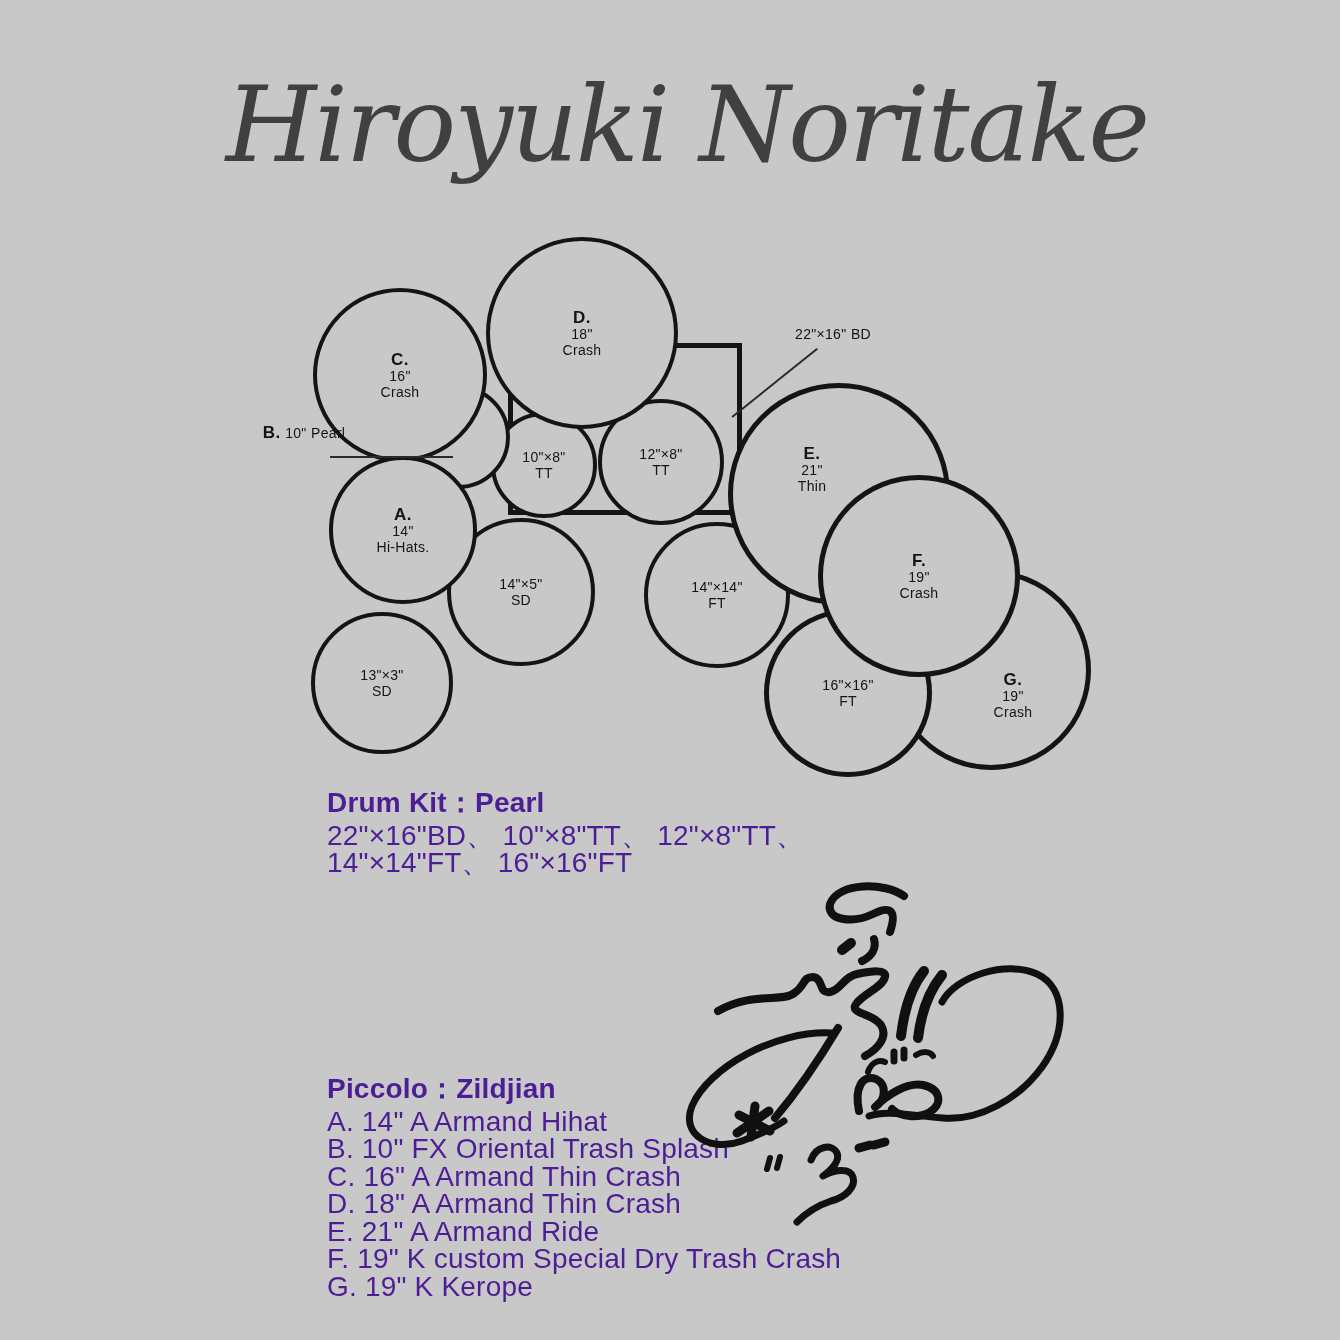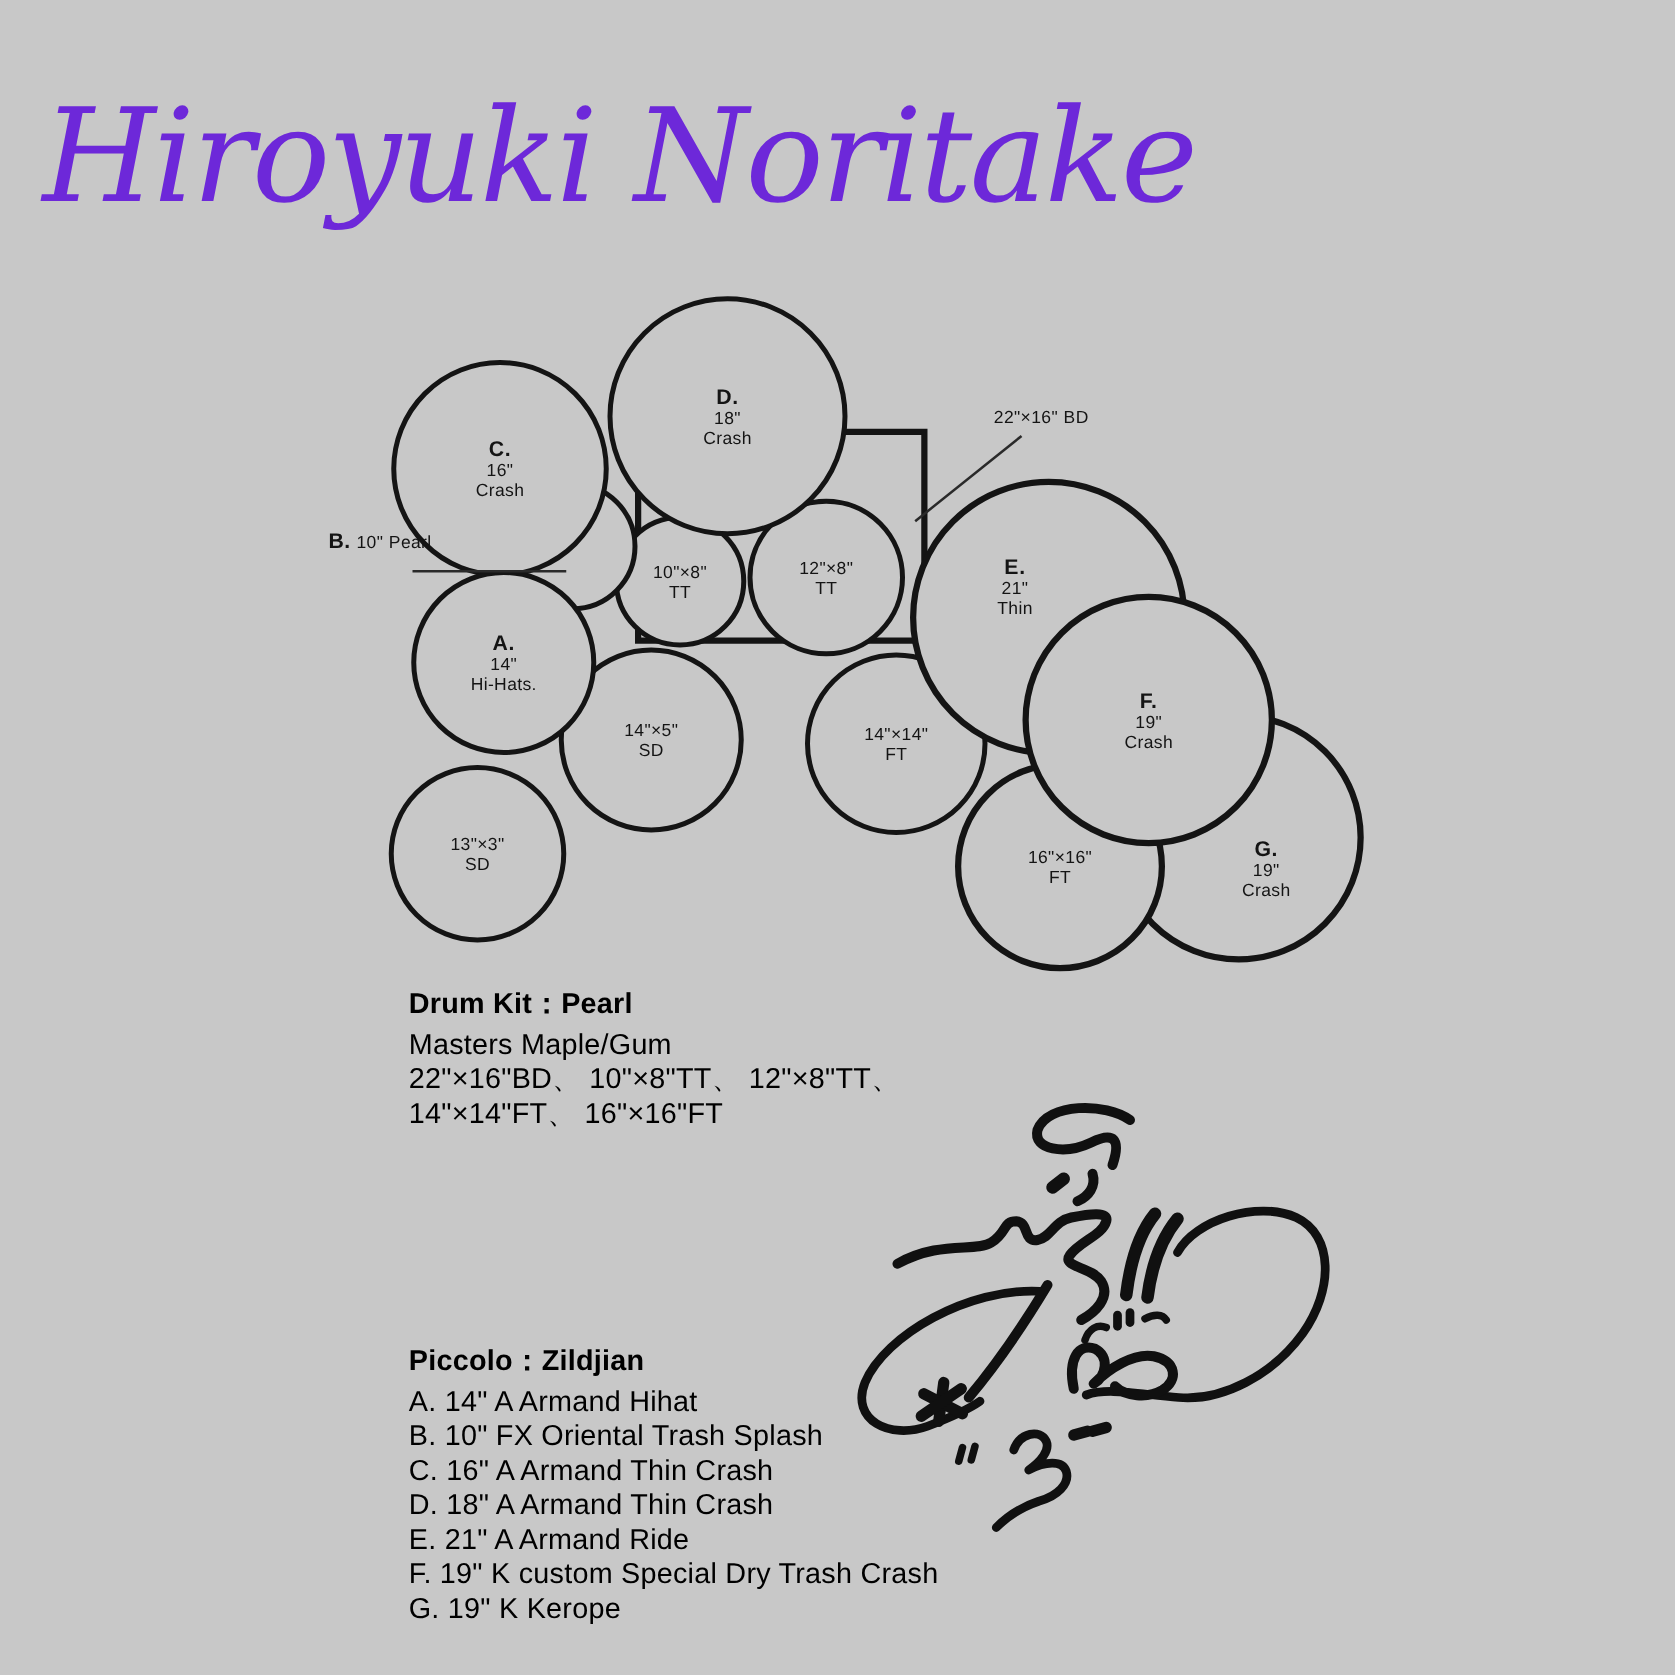--- a/index.html
+++ b/index.html
@@ -5,23 +5,24 @@
   html,body{margin:0;padding:0;}
   .page{
     position:relative; width:1340px; height:1340px;
     background:#c8c8c8; overflow:hidden;
     font-family:"Liberation Sans", sans-serif; color:#141414;
   }
   
   .title{
     position:absolute; left:0; top:58px; width:1340px;
     padding-left:34px; box-sizing:border-box;
+    text-align:center;
     font-family:"DejaVu Serif", serif; font-style:italic;
     font-size:104px; line-height:1.3; letter-spacing:-2px;
-    color:#6d28d9; white-space:nowrap;
+    color:#404040; white-space:nowrap;
   }
   
   .stage{position:absolute; inset:0;}
   .bd-rect{
     position:absolute; left:508px; top:343px; width:234px; height:172px;
     border:5px solid #141414; box-sizing:border-box; background:#c8c8c8; z-index:1;
   }
   .drum{
     position:absolute; border-radius:50%;
     border:4px solid #141414; box-sizing:border-box; background:#c8c8c8;
@@ -38,21 +39,21 @@
   .l-line{font-size:14px; line-height:16px; letter-spacing:.3px;}
   .out-label{
     position:absolute; text-align:center; z-index:20;
   }
   .ptr{
     position:absolute; height:1.5px; background:#2a2a2a; z-index:16;
   }
   
   .spec{
     position:absolute; left:327px; width:560px;
-    font-size:23px; line-height:27.5px; color:#000000; letter-spacing:.2px;
+    font-size:28px; line-height:27.5px; color:#4c1d95; letter-spacing:.2px;
   }
   .spec .hd{font-weight:bold; margin-bottom:5px;}
   .spec div{white-space:nowrap;}
   
   .sig{position:absolute; left:680px; top:880px; width:600px; height:360px; z-index:30;}
   .sig svg{display:block; width:600px; height:360px;}
   .sig path, .sig line{stroke:#101010; fill:none; stroke-linecap:round; stroke-linejoin:round;}
 </style>
 </head>
 <body>
@@ -166,21 +167,20 @@
 
     <div class="out-label" style="left:783px;top:325px;width:100px;">
       <span class="l-line">22"×16"</span>
       <span class="l-line">BD</span>
     </div>
     <div class="ptr" style="left:732px;top:416px;width:109px;transform:rotate(-38.7deg);transform-origin:left center;"></div>
   </div>
 
   <div class="spec" style="top:789px;">
     <div class="hd">Drum Kit：Pearl</div>
-    <div>Masters Maple/Gum</div>
     <div>22"×16"BD、 10"×8"TT、 12"×8"TT、</div>
     <div>14"×14"FT、 16"×16"FT</div>
   </div>
 
 
   <div class="spec" style="top:1075px;">
     <div class="hd">Piccolo：Zildjian</div>
     <div>A. 14" A Armand Hihat</div>
     <div>B. 10" FX Oriental Trash Splash</div>
     <div>C. 16" A Armand Thin Crash</div>

